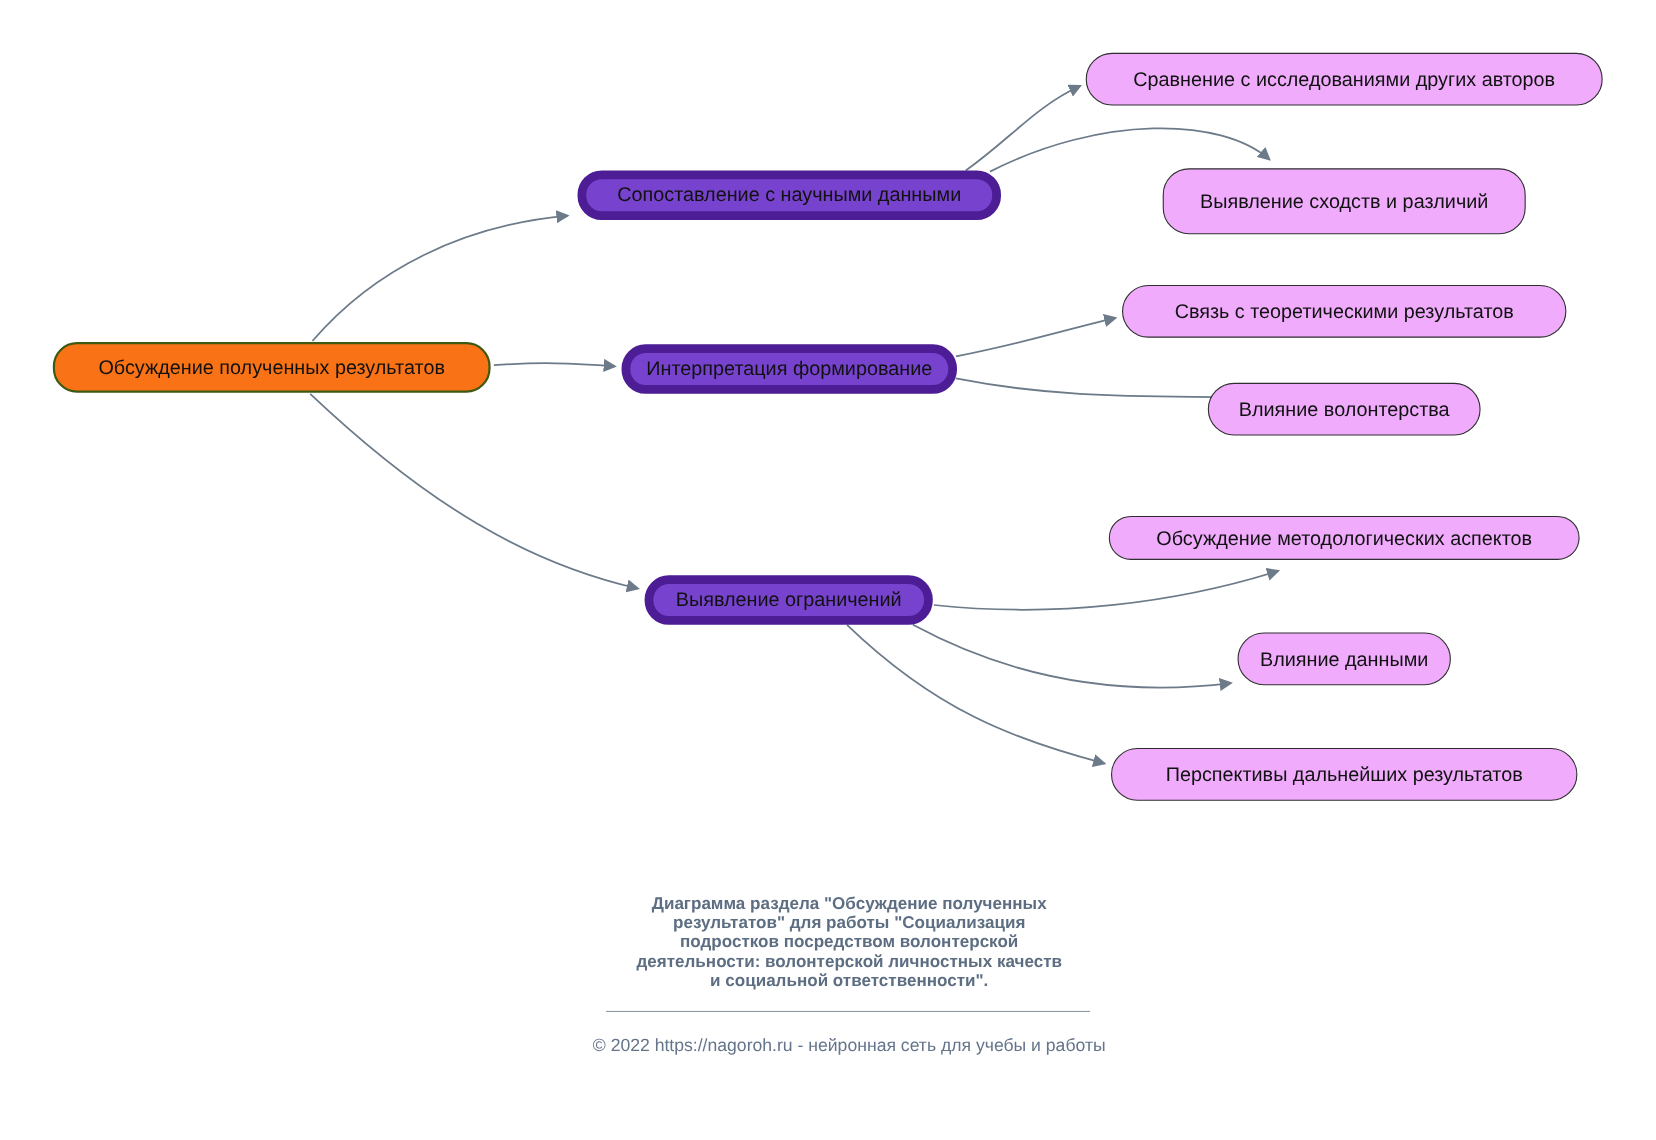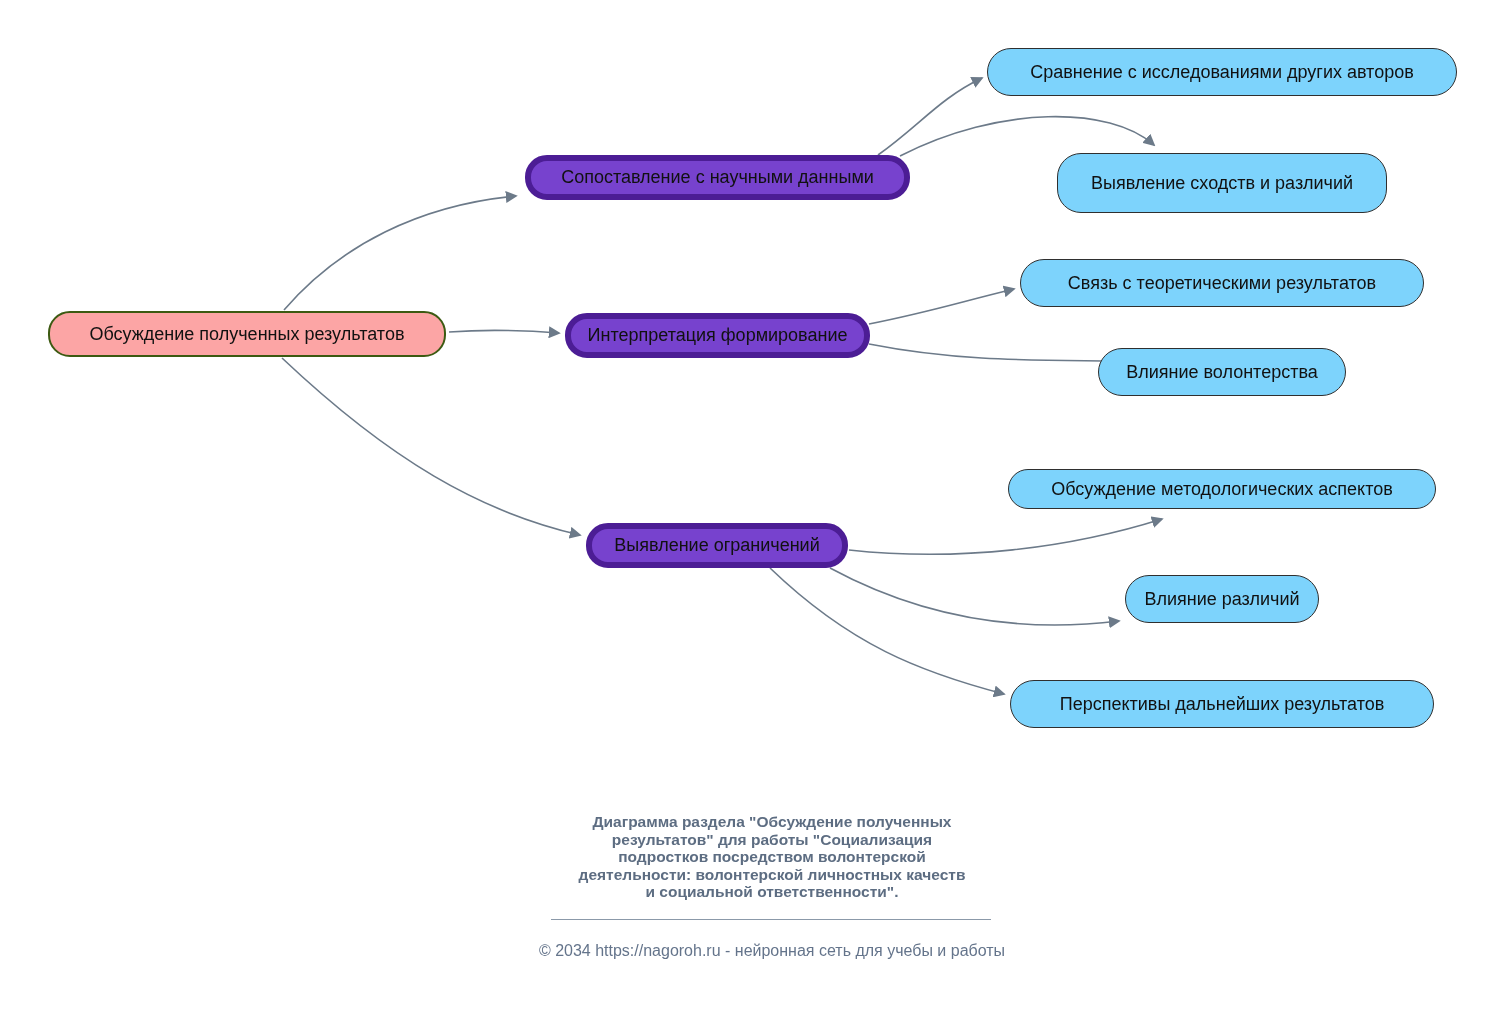--- a/index.html
+++ b/index.html
@@ -18,23 +18,23 @@
     position: absolute;
     display: flex;
     align-items: center;
     justify-content: center;
     white-space: nowrap;
     font-size: 18px;
     color: #111111;
     border-radius: 22px;
     z-index: 2;
   }
-  .node.root   { background: #fca5a5; border: 2px solid #3c5a12; }
-  .node.branch { background: #7742ce; border: 6px solid #4c1d95; }
-  .node.leaf   { background: #7dd3fc; border: 1.5px solid #2f2f2f; border-radius: 24px; }
+  .node.root   { background: #f97316; border: 2px solid #3c5a12; }
+  .node.branch { background: #7742ce; border: 8px solid #4c1d95; }
+  .node.leaf   { background: #f0abfc; border: 1.5px solid #2f2f2f; border-radius: 24px; }
 
   .caption {
     position: absolute;
     left: 472px; top: 813px; width: 600px;
     text-align: center;
     font-weight: bold;
     font-size: 15.5px;
     line-height: 17.6px;
     color: #5d6d82;
   }
@@ -104,32 +104,32 @@
 
   <div class="node leaf" style="left:1098px; top:348px; width:248px; height:48px;">
     <span>Влияние волонтерства</span>
   </div>
 
   <div class="node leaf" style="left:1008px; top:469px; width:428px; height:40px;">
     <span>Обсуждение методологических аспектов</span>
   </div>
 
   <div class="node leaf" style="left:1125px; top:575px; width:194px; height:48px;">
-    <span>Влияние различий</span>
+    <span>Влияние данными</span>
   </div>
 
   <div class="node leaf" style="left:1010px; top:680px; width:424px; height:48px;">
     <span>Перспективы дальнейших результатов</span>
   </div>
 
   <div class="caption">
     <div>Диаграмма раздела "Обсуждение полученных</div>
     <div>результатов" для работы "Социализация</div>
     <div>подростков посредством волонтерской</div>
     <div>деятельности: волонтерской личностных качеств</div>
     <div>и социальной ответственности".</div>
   </div>
 
   <div class="divider"></div>
 
-  <div class="footer">© 2034 https://nagoroh.ru - нейронная сеть для учебы и работы</div>
+  <div class="footer">© 2022 https://nagoroh.ru - нейронная сеть для учебы и работы</div>
 
 </div>
 
 </body></html>

